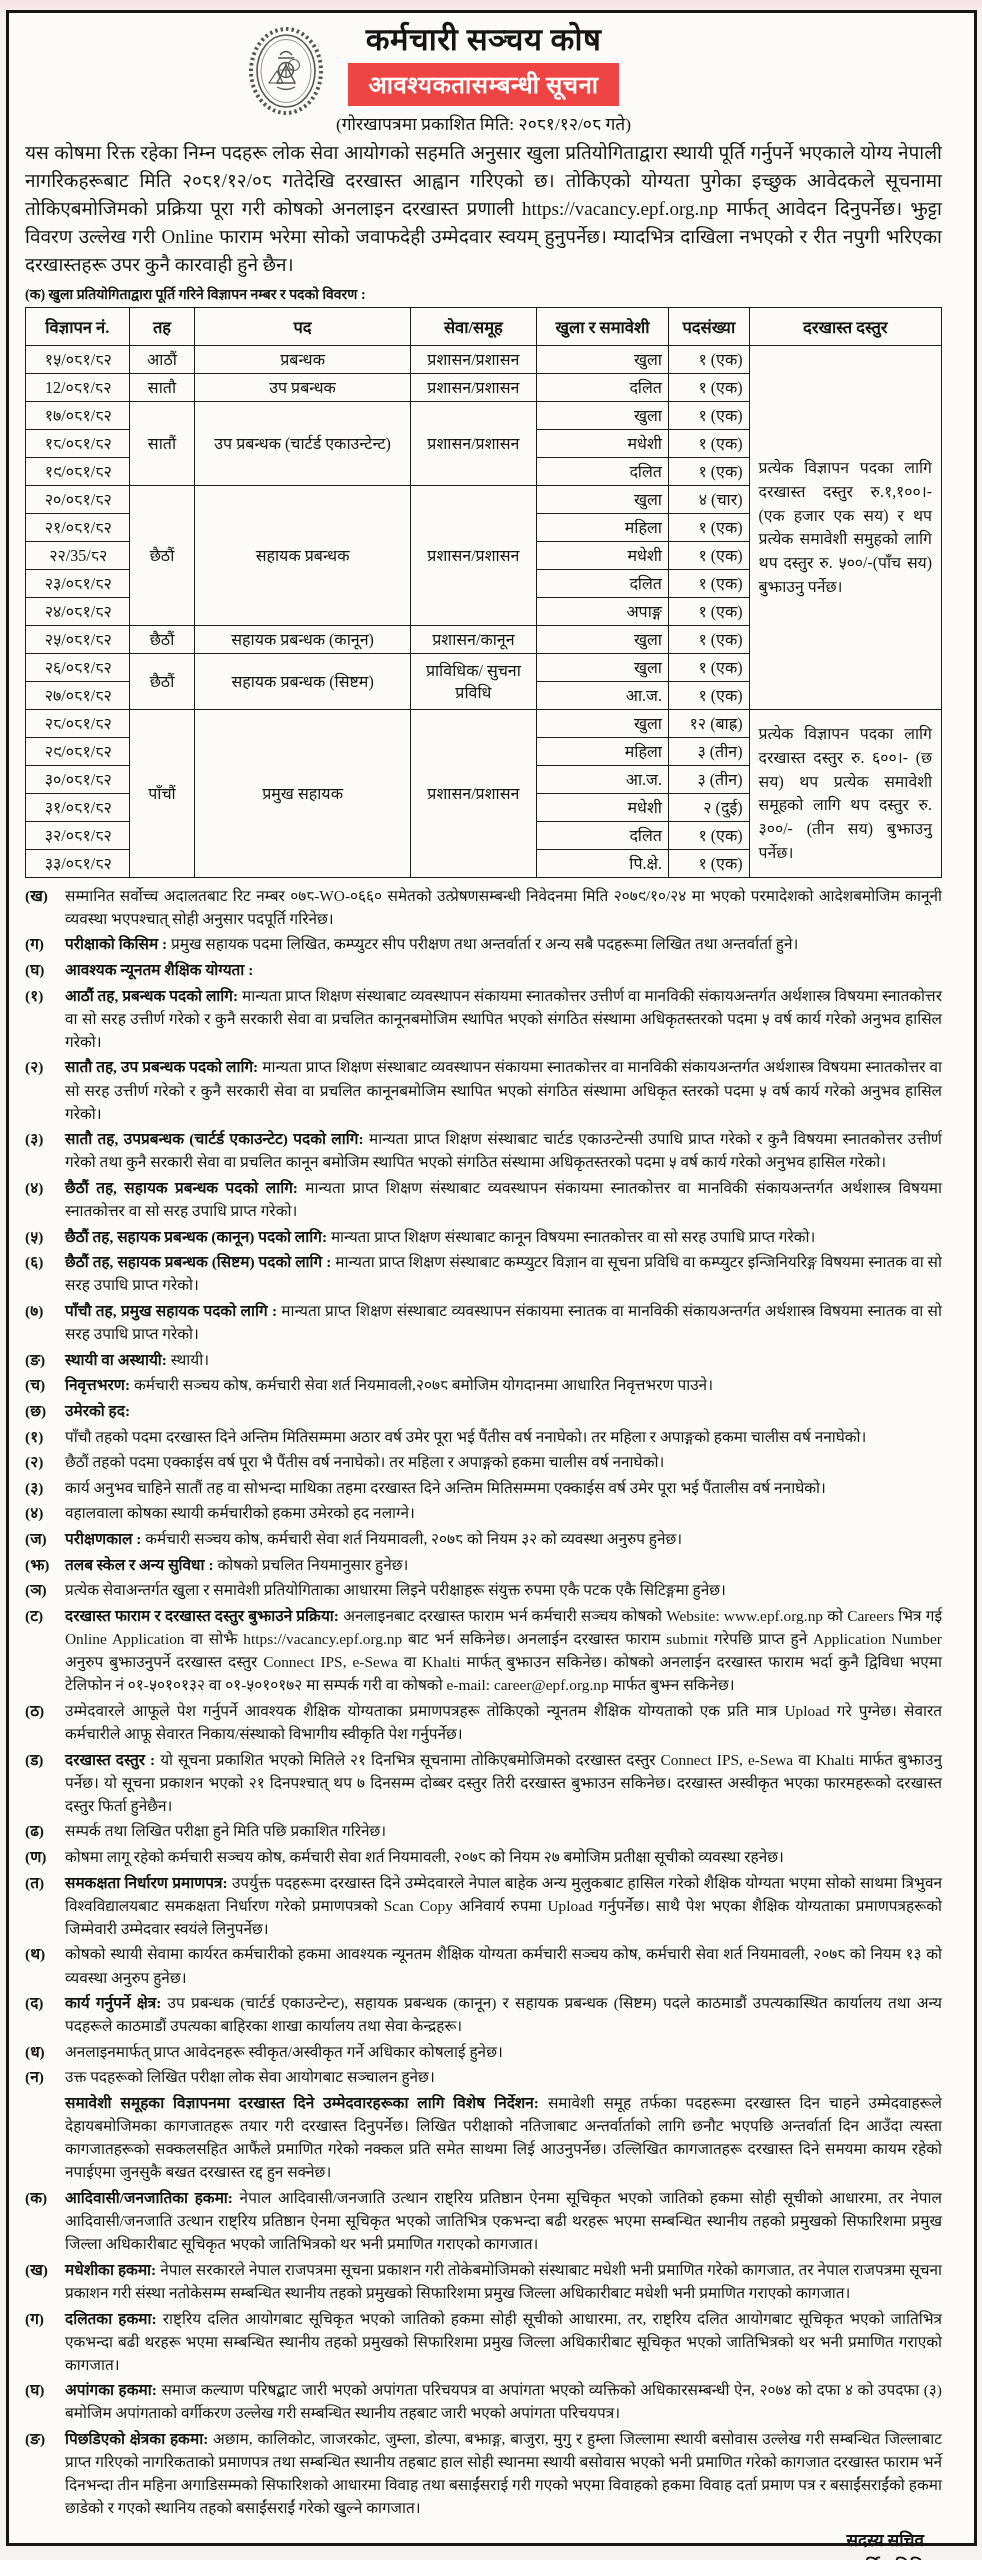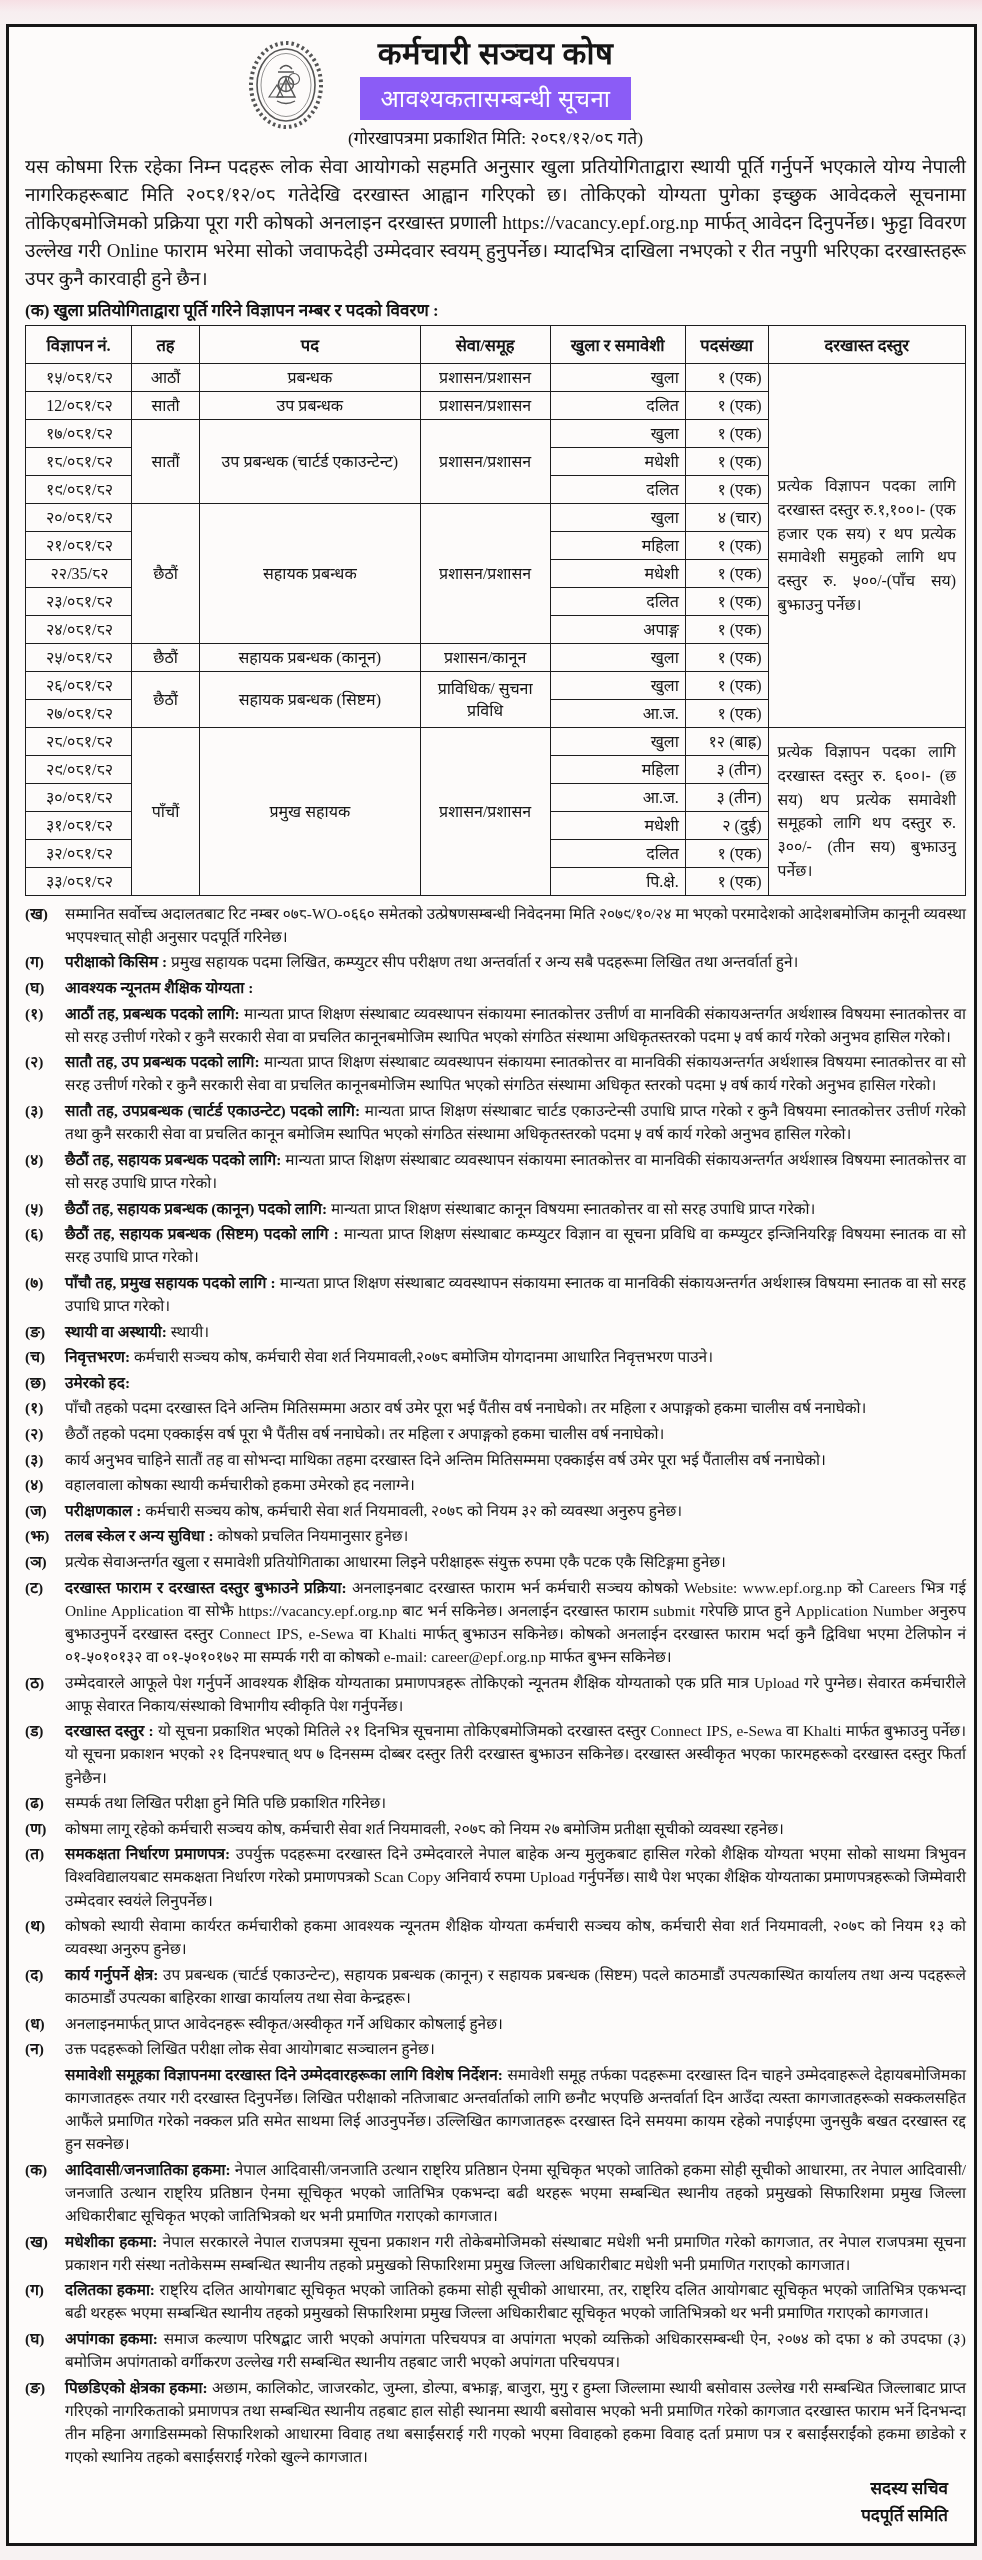--- a/index.html
+++ b/index.html
@@ -15,38 +15,37 @@
     width:982px;
     height:2560px;
     overflow:hidden;
     background:linear-gradient(#f6dfe4,#f7eef0 12px,#f7f2f2 30px);
   }
   .doc{
     position:absolute;
     left:6px; right:5px; top:10px; bottom:14px;
     border:3px solid #161616;
     background:#fdfbfa;
-    padding:10px 8px 8px 16px;
+    padding:10px 32px 8px 16px;
     box-sizing:border-box;
-    margin-top:14px;
   }
   
   .hdr{position:relative; text-align:center; margin-bottom:2px;}
   .seal{position:absolute; left:222px; top:2px; width:78px; height:92px;}
   .org{font-size:31px; font-weight:bold; line-height:1.1; letter-spacing:.5px;}
   .addr{font-size:19px; margin-top:3px;}
   .banner{
-    display:inline-block; background:#8b5cf6; color:#ffffff;
-    font-size:24px; font-weight:normal; padding:4px 20px 6px;
+    display:inline-block; background:#ef4444; color:#ffffff;
+    font-size:24px; font-weight:bold; padding:4px 20px 6px;
     margin-top:6px; letter-spacing:.5px;
   }
   .pubdate{font-size:17.5px; margin-top:5px;}
   
   .intro{font-size:19px; line-height:1.47; text-align:justify; margin-top:4px;}
-  .ka-head{font-size:17px; font-weight:bold; margin:5px 0 4px;}
+  .ka-head{font-size:14px; font-weight:bold; margin:5px 0 4px;}
   
   table{border-collapse:collapse; width:100%; table-layout:fixed;}
   th,td{border:1.6px solid #1d1d1d; padding:1px 6px; font-size:16px; vertical-align:middle; overflow:hidden;}
   th{font-weight:bold; text-align:center; padding:7px 2px; font-size:16.5px;}
   td{height:25px;}
   .adv{text-align:center; padding-left:8px;}
   .lvl,.pos,.svc{text-align:center;}
   .grp,.cnt{text-align:right; padding-left:8px;}
   .fee{text-align:justify; font-size:15.8px; line-height:1.5; padding:4px 9px; vertical-align:middle;}
   

